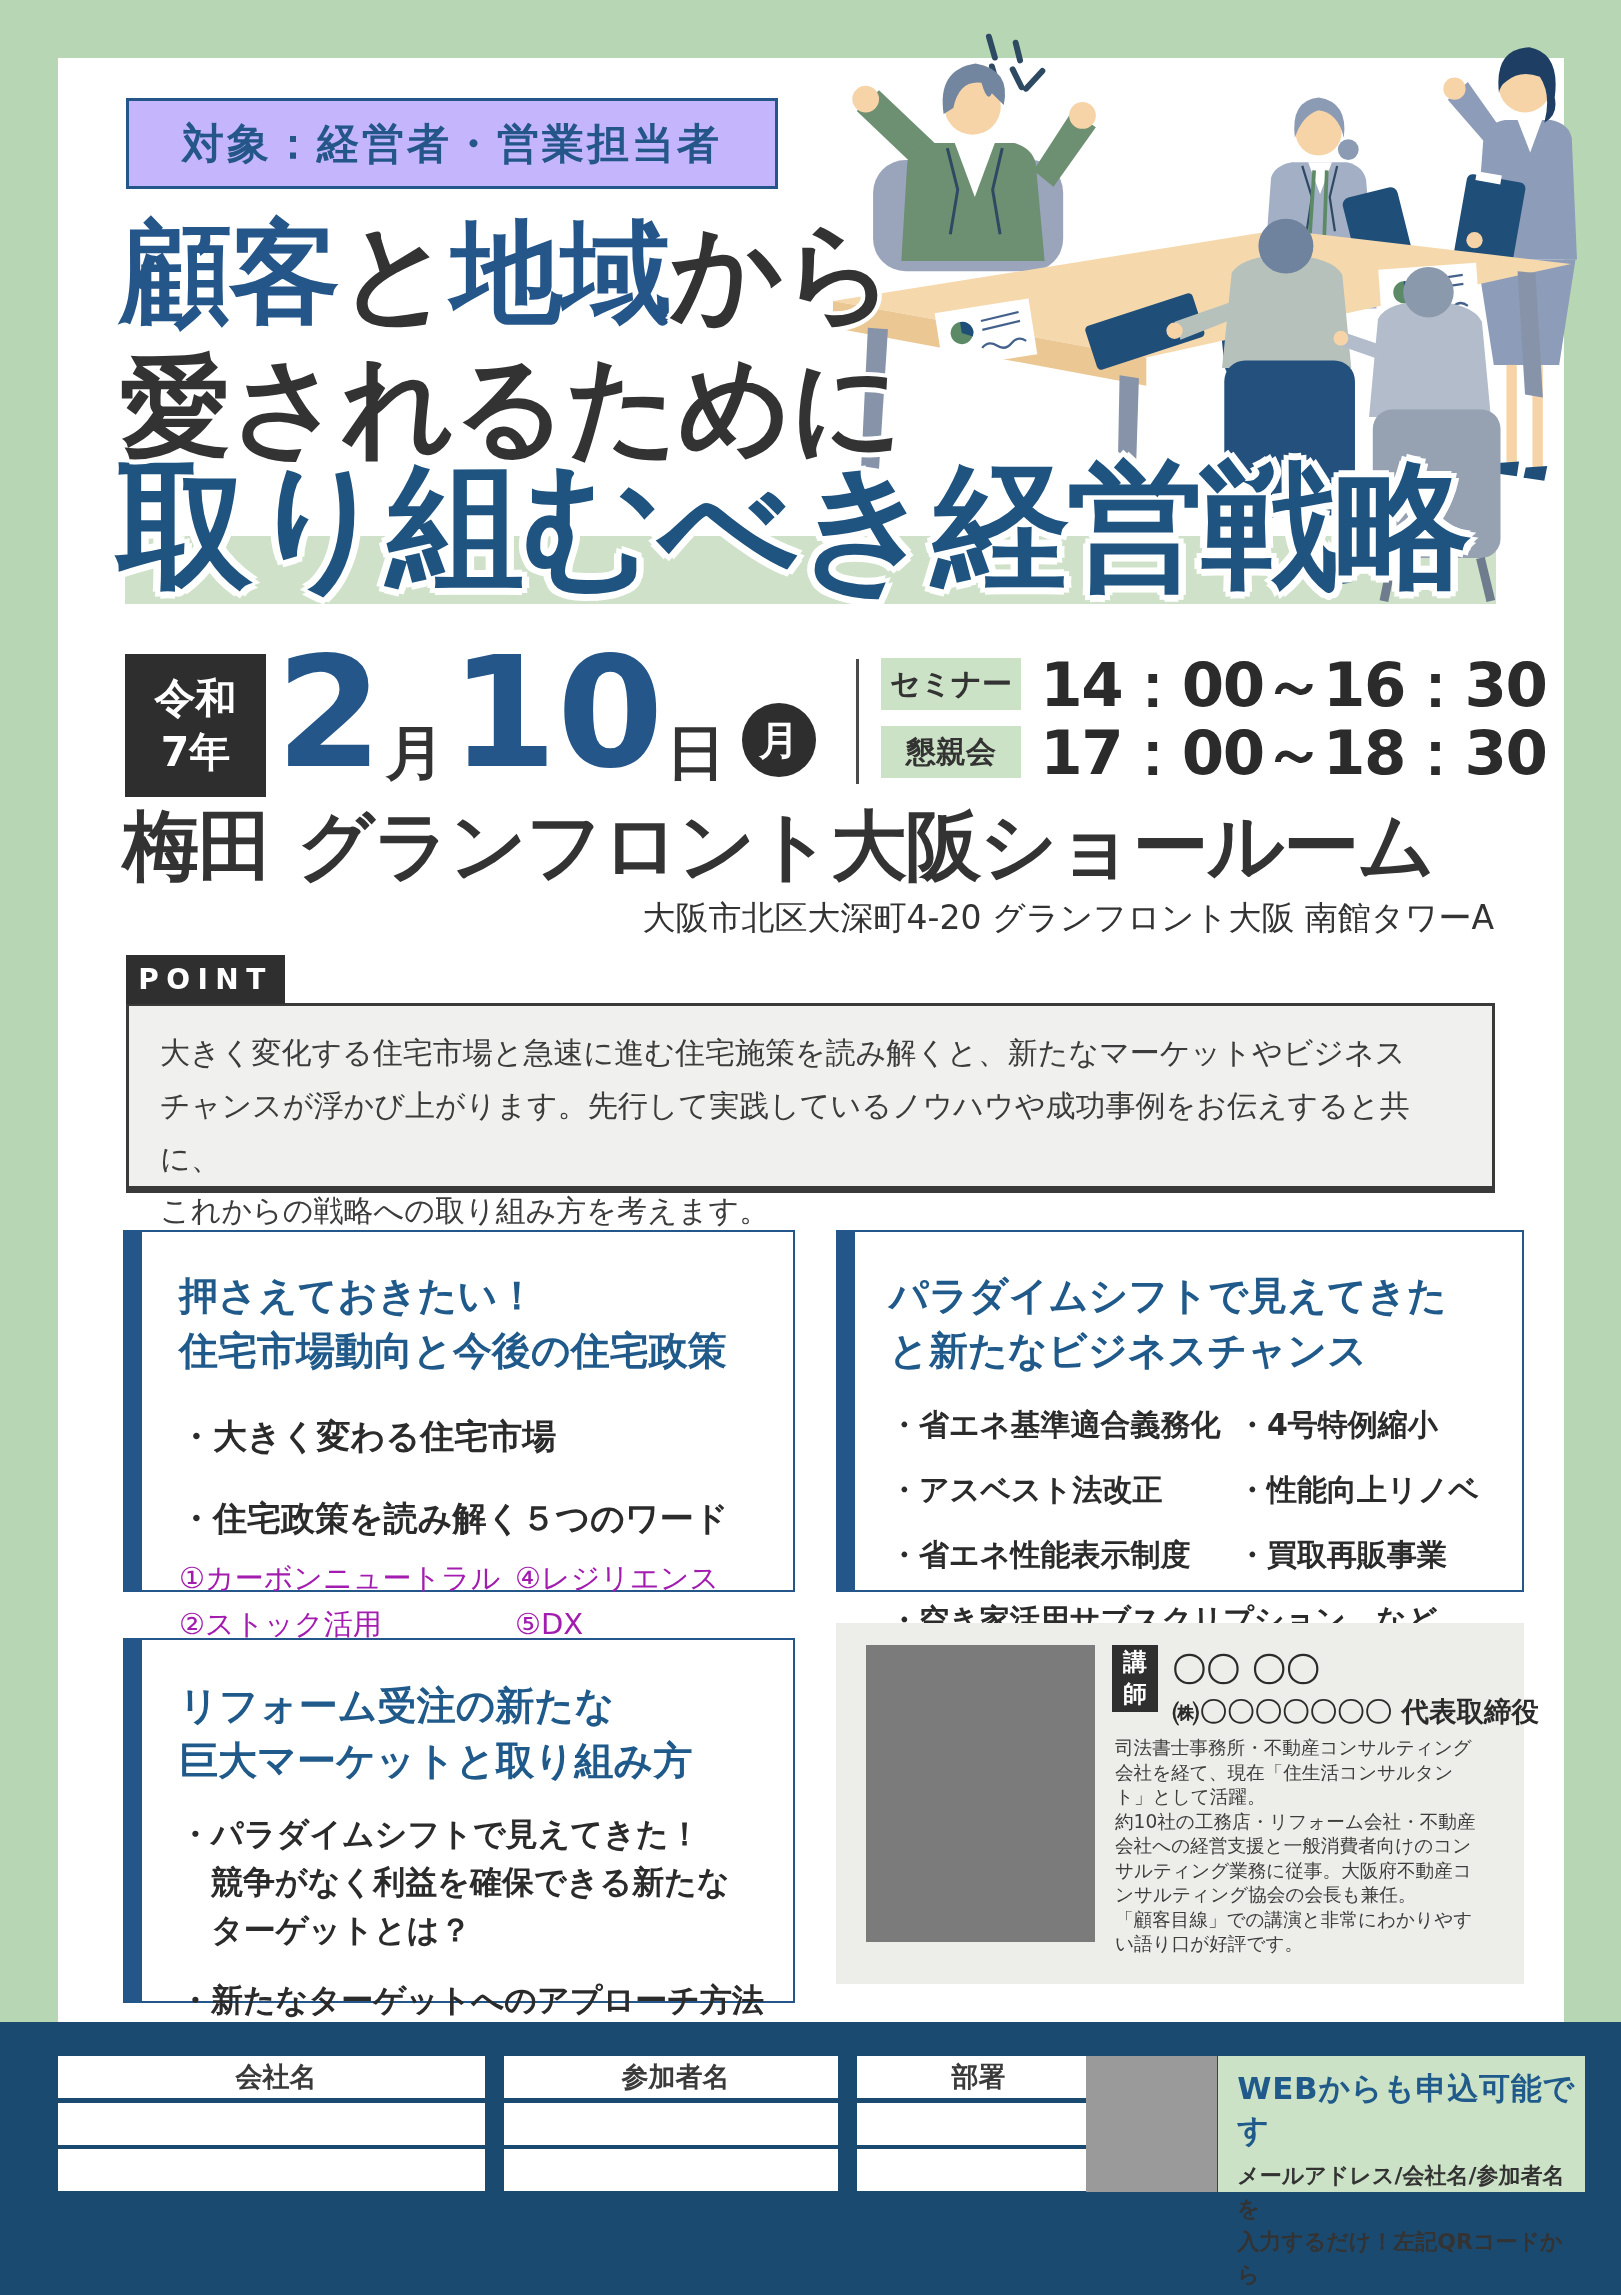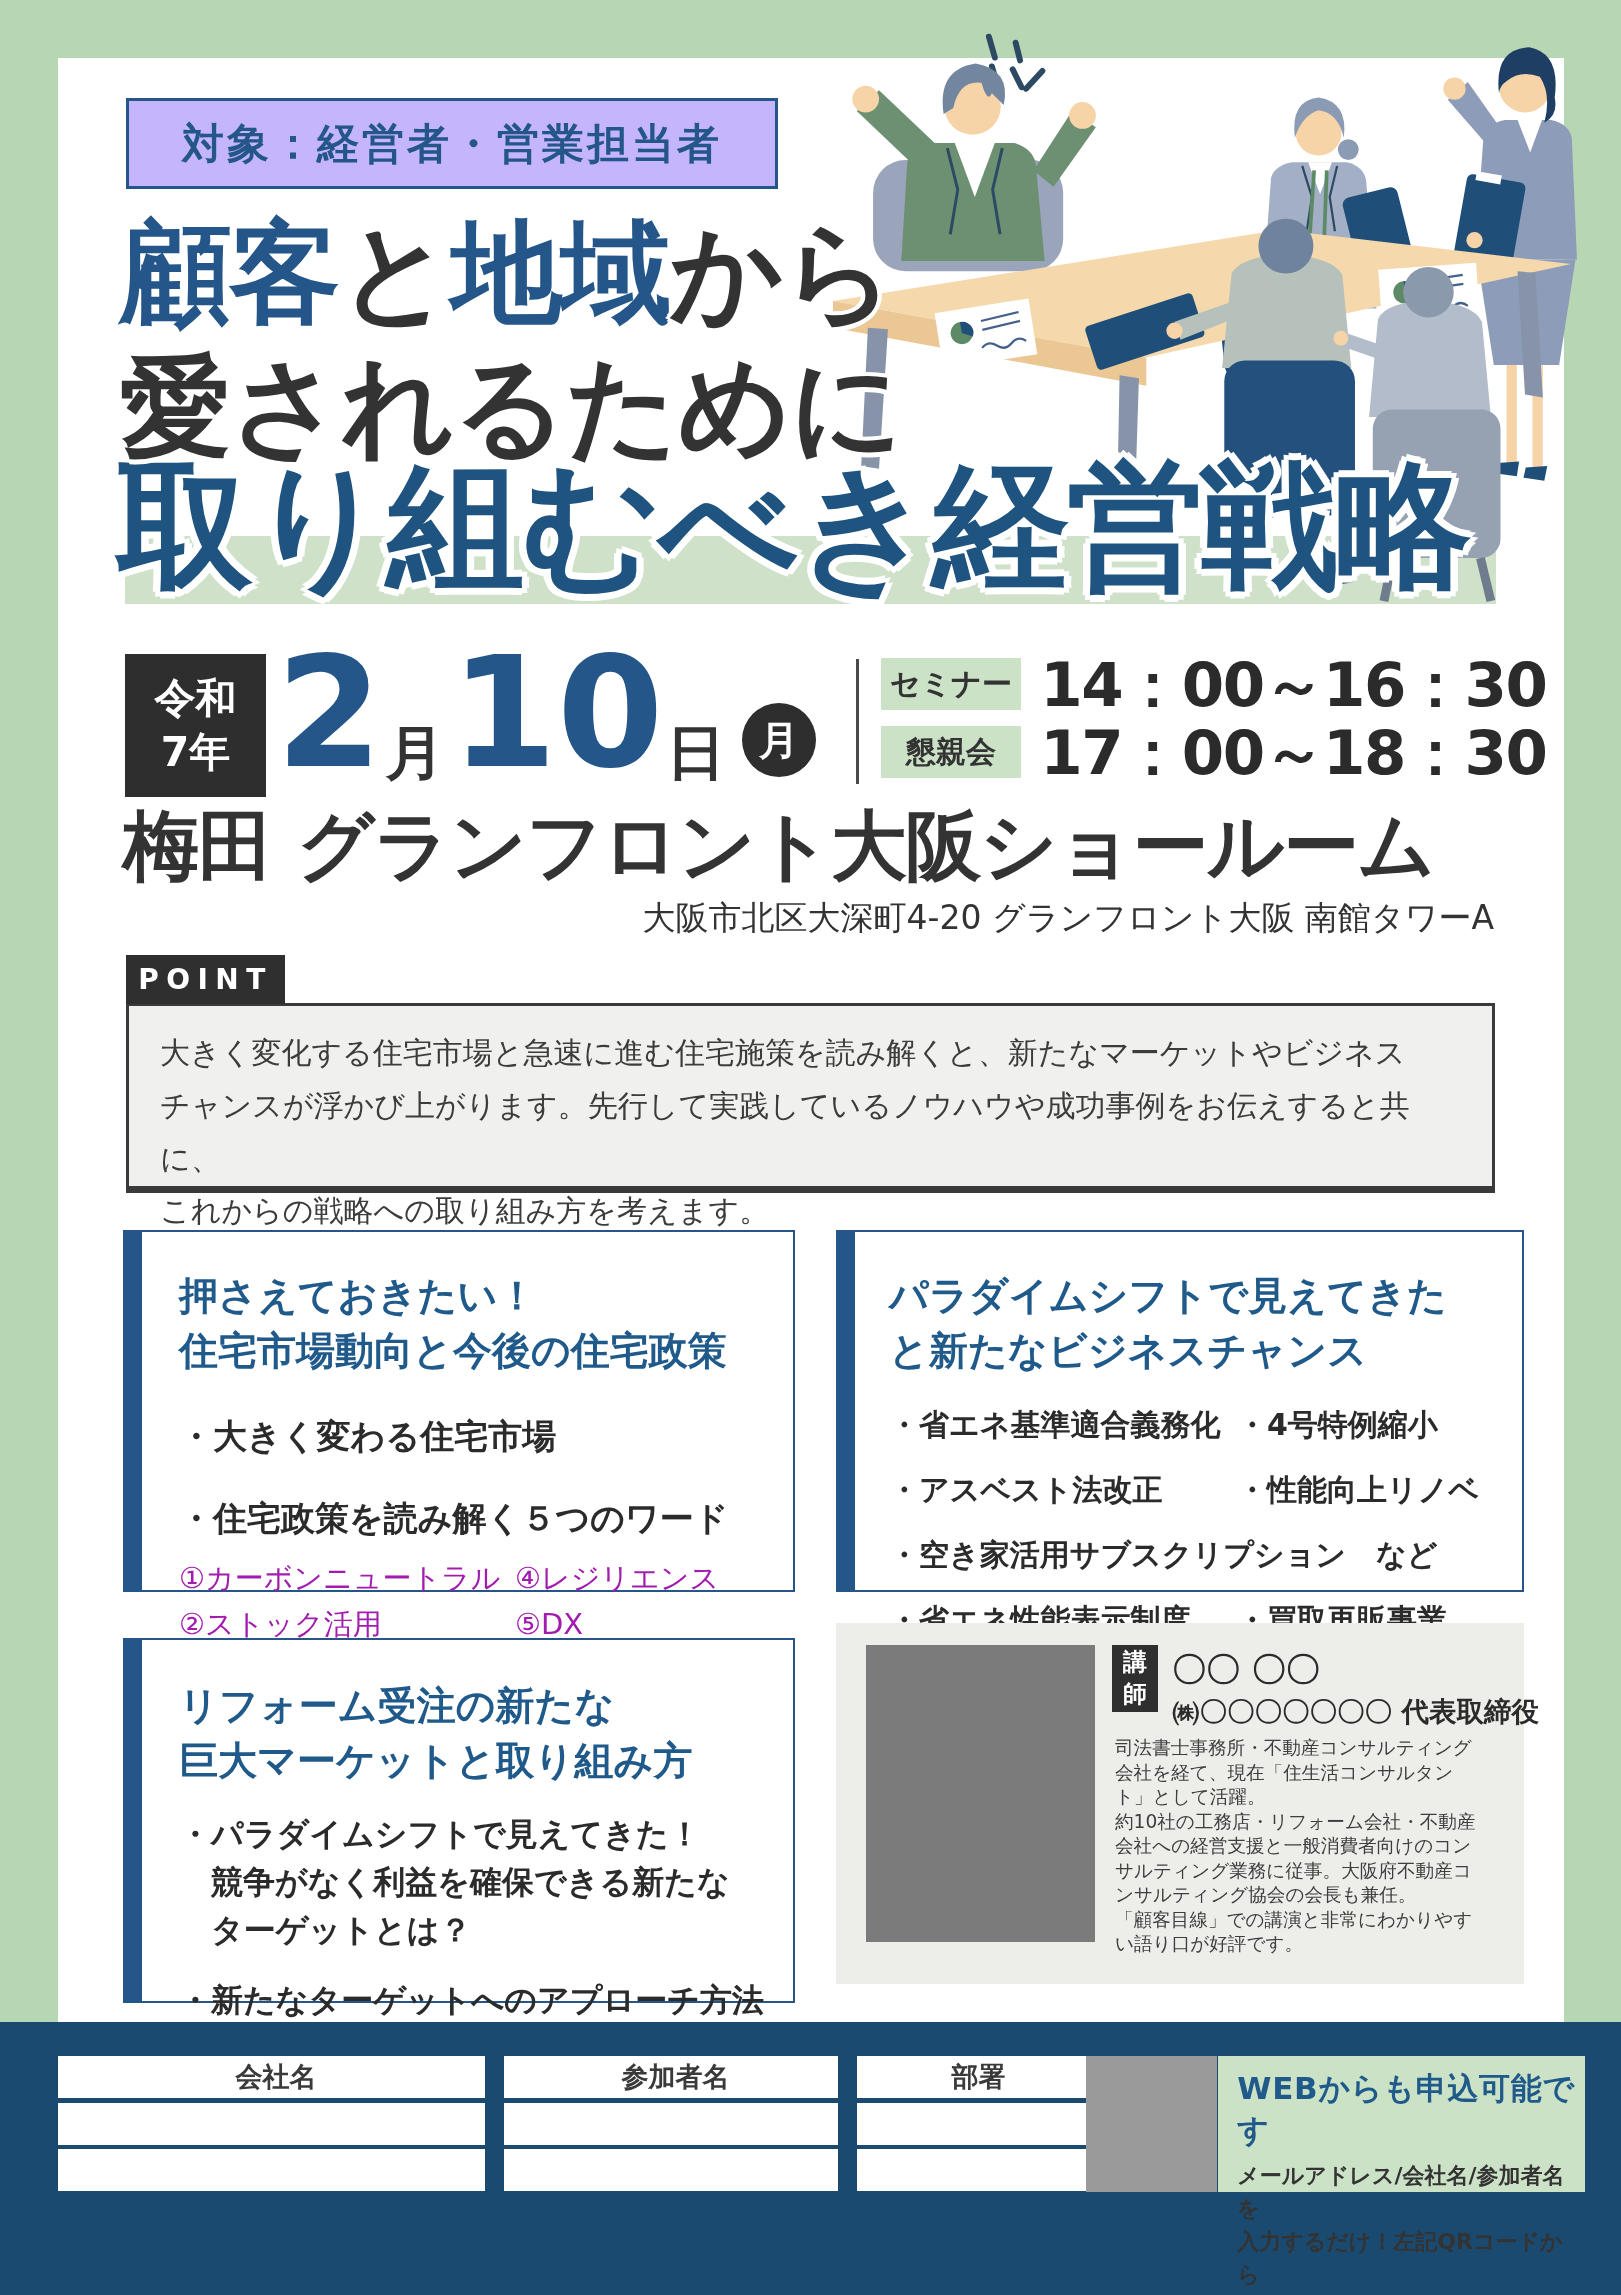--- a/index.html
+++ b/index.html
@@ -298,25 +298,25 @@
     <div class="b2-grid">
       <div class="b2-row">
         <div class="b2-c1">・省エネ基準適合義務化</div>
         <div class="b2-c2">・4号特例縮小</div>
       </div>
       <div class="b2-row">
         <div class="b2-c1">・アスベスト法改正</div>
         <div class="b2-c2">・性能向上リノベ</div>
       </div>
       <div class="b2-row">
-        <div>・空き家活用サブスクリプション　など</div>
-      </div>
-      <div class="b2-row">
         <div class="b2-c1">・省エネ性能表示制度</div>
         <div class="b2-c2">・買取再販事業</div>
+      </div>
+      <div class="b2-row">
+        <div>・空き家活用サブスクリプション　など</div>
       </div>
     </div>
   </div>
 
   <div class="abs topic-box" id="box3">
     <div class="topic-title">リフォーム受注の新たな
 巨大マーケットと取り組み方</div>
     <div class="b3-item">
       <span class="b3-mark">・</span>
       <span class="b3-text">パラダイムシフトで見えてきた！

